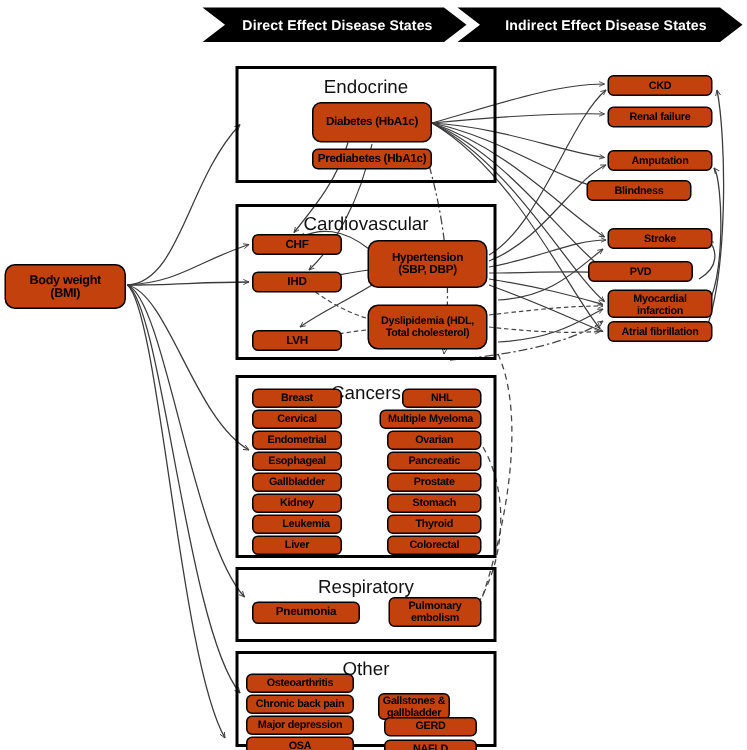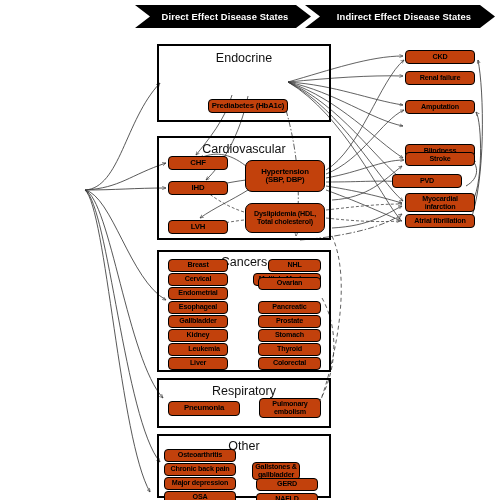--- a/index.html
+++ b/index.html
@@ -111,24 +111,29 @@
     </g>
 
     <g fill="none" stroke="#3a3a3a" stroke-width="0.8" marker-end="url(#ah)">
       <path d="M332,200 C368,198 384,180 402,166"></path>
       <path d="M332,228 C370,226 386,214 402,206"></path>
     </g>
   </svg>
 
   <div class="nodes">
 
+    <div class="node n-xl" style="left:3px;top:176px;width:81px;height:30px;border-radius:7px;flex-direction:column;">
+      <span>Body weight</span>
+      <span>(BMI)</span>
+    </div>
 
     <div class="group" style="left:157px;top:44px;width:174px;height:78px;">
       <div class="group-title" style="top:5px;">Endocrine</div>
     </div>
+    <div class="node n-lg" style="left:208px;top:68px;width:80px;height:27px;border-radius:6px;">Diabetes (HbA1c)</div>
     <div class="node n-lg" style="left:208px;top:99px;width:80px;height:14px;">Prediabetes (HbA1c)</div>
 
     <div class="group" style="left:157px;top:136px;width:174px;height:104px;">
       <div class="group-title" style="top:4px;">Cardiovascular</div>
     </div>
     <div class="node n-lg" style="left:168px;top:156px;width:60px;height:14px;">CHF</div>
     <div class="node n-lg" style="left:168px;top:181px;width:60px;height:14px;">IHD</div>
     <div class="node n-lg" style="left:168px;top:220px;width:60px;height:14px;">LVH</div>
     <div class="node n-md" style="left:245px;top:203px;width:80px;height:30px;border-radius:7px;flex-direction:column;">
       <span>Dyslipidemia (HDL,</span>
@@ -148,21 +153,21 @@
         <div class="node n-md" style="left:168px;top:287px;width:60px;height:12.5px;">Endometrial</div>
         <div class="node n-md" style="left:168px;top:301px;width:60px;height:12.5px;">Esophageal</div>
         <div class="node n-md" style="left:168px;top:315px;width:60px;height:12.5px;">Gallbladder</div>
         <div class="node n-md" style="left:168px;top:329px;width:60px;height:12.5px;">Kidney</div>
         <div class="node n-md" style="left:168px;top:343px;width:60px;height:12.5px;padding-left:12px;">Leukemia</div>
         <div class="node n-md" style="left:168px;top:357px;width:60px;height:12.5px;">Liver</div>
       </div>
     <div id="cancers-right">
         <div class="node n-md" style="left:268px;top:259px;width:53px;height:12.5px;">NHL</div>
         <div class="node n-md" style="left:253px;top:273px;width:68px;height:12.5px;">Multiple Myeloma</div>
-        <div class="node n-md" style="left:258px;top:277px;width:63px;height:12.5px;">Ovarian</div>
+        <div class="node n-md" style="left:258px;top:287px;width:63px;height:12.5px;">Ovarian</div>
         <div class="node n-md" style="left:258px;top:301px;width:63px;height:12.5px;">Pancreatic</div>
         <div class="node n-md" style="left:258px;top:315px;width:63px;height:12.5px;">Prostate</div>
         <div class="node n-md" style="left:258px;top:329px;width:63px;height:12.5px;">Stomach</div>
         <div class="node n-md" style="left:258px;top:343px;width:63px;height:12.5px;">Thyroid</div>
         <div class="node n-md" style="left:258px;top:357px;width:63px;height:12.5px;">Colorectal</div>
       </div>
 
     <div class="group" style="left:157px;top:378px;width:174px;height:50px;">
       <div class="group-title" style="top:4px;">Respiratory</div>
     </div>
@@ -187,21 +192,21 @@
           <span>gallbladder</span>
         </div>
         <div class="node n-md" style="left:256px;top:478px;width:62px;height:12.5px;">GERD</div>
         <div class="node n-md" style="left:256px;top:493px;width:62px;height:12.5px;">NAFLD</div>
       </div>
 
     <div id="indirect-col">
         <div class="node n-md" style="left:405px;top:50px;width:70px;height:14px;">CKD</div>
         <div class="node n-md" style="left:405px;top:71px;width:70px;height:14px;">Renal failure</div>
         <div class="node n-md" style="left:405px;top:100px;width:70px;height:14px;">Amputation</div>
-        <div class="node n-md" style="left:405px;top:120px;width:70px;height:14px;margin-top:24px;">Blindness</div>
+        <div class="node n-md" style="left:391px;top:120px;width:70px;height:14px;">Blindness</div>
         <div class="node n-md" style="left:405px;top:152px;width:70px;height:14px;">Stroke</div>
         <div class="node n-md" style="left:392px;top:174px;width:70px;height:14px;">PVD</div>
         <div class="node n-md" style="left:405px;top:193px;width:70px;height:19px;flex-direction:column;text-align:right;">
           <span>Myocardial</span>
           <span>infarction</span>
         </div>
         <div class="node n-md" style="left:405px;top:214px;width:70px;height:14px;">Atrial fibrillation</div>
       </div>
   </div>
 

